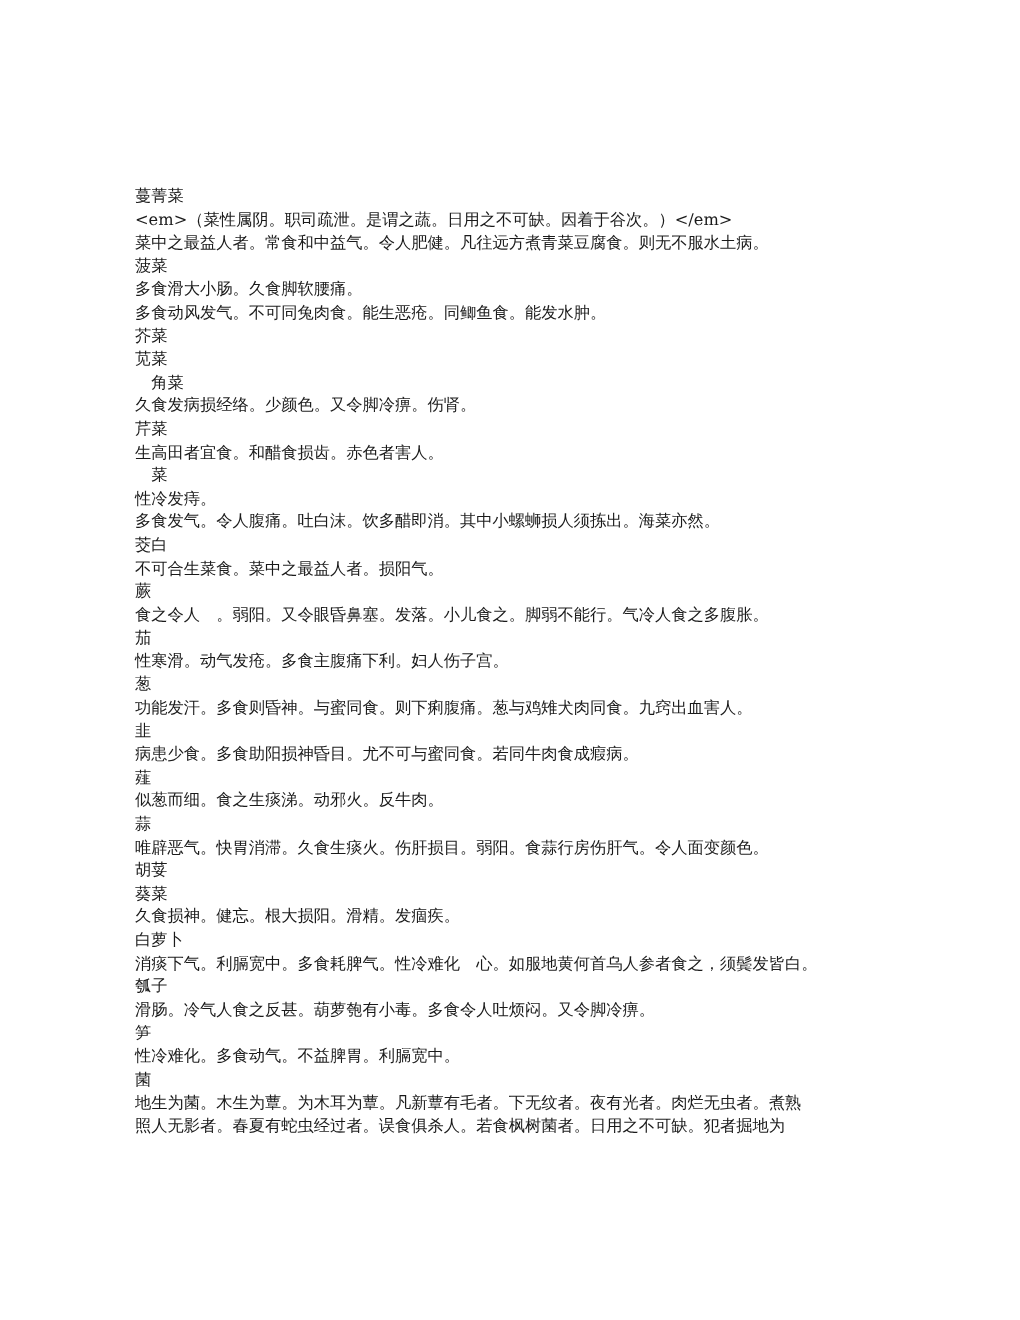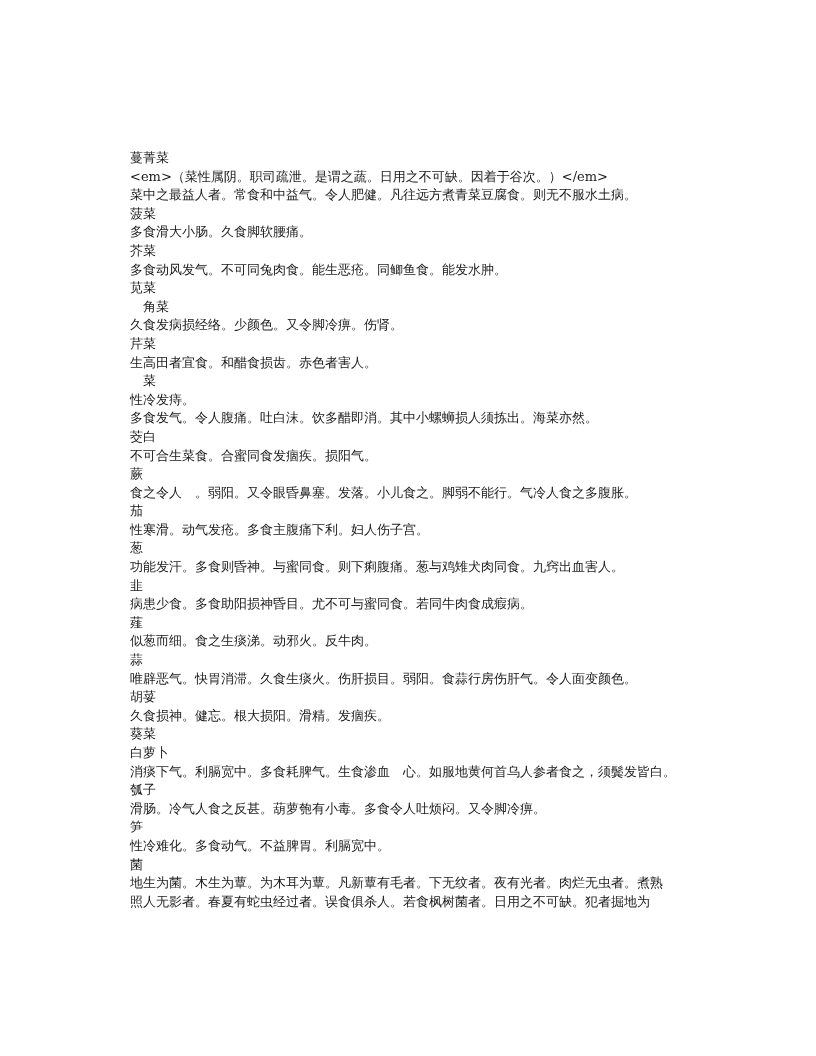--- a/index.html
+++ b/index.html
@@ -1,83 +1,83 @@
 <!DOCTYPE html>
 <html><head>
   <meta charset="utf-8">
   <style>
     html, body { margin: 0; padding: 0; background: #ffffff; }
     body { width: 816px; height: 1056px; position: relative; overflow: hidden; }
     .page {
       position: absolute;
-      left: 130px;
+      left: 108px;
       top: 149px;
       width: 590px;
       font-family: "DejaVu Serif", "Liberation Serif", serif;
       font-size: 13px;
       line-height: 18.6px;
       color: #1a1a1a;
     }
     .line { white-space: nowrap; height: 18.6px; }
   </style>
 </head>
 <body>
 
 <div class="page">
   <div class="line">蔓菁菜</div>
   <div class="line">&lt;em&gt;（菜性属阴。职司疏泄。是谓之蔬。日用之不可缺。因着于谷次。）&lt;/em&gt;</div>
   <div class="line">菜中之最益人者。常食和中益气。令人肥健。凡往远方煮青菜豆腐食。则无不服水土病。</div>
 
   <div class="line">菠菜</div>
   <div class="line">多食滑大小肠。久食脚软腰痛。</div>
 
+  <div class="line">多食动风发气。不可同兔肉食。能生恶疮。同鲫鱼食。能发水肿。</div>
   <div class="line">芥菜</div>
-  <div class="line">多食动风发气。不可同兔肉食。能生恶疮。同鲫鱼食。能发水肿。</div>
 
   <div class="line">苋菜</div>
 
   <div class="line">　角菜</div>
   <div class="line">久食发病损经络。少颜色。又令脚冷痹。伤肾。</div>
 
   <div class="line">芹菜</div>
   <div class="line">生高田者宜食。和醋食损齿。赤色者害人。</div>
 
   <div class="line">　菜</div>
   <div class="line">性冷发痔。</div>
 
   <div class="line">多食发气。令人腹痛。吐白沫。饮多醋即消。其中小螺蛳损人须拣出。海菜亦然。</div>
 
   <div class="line">茭白</div>
-  <div class="line">不可合生菜食。合蜜同食发痼疾。损阳气。</div>
+  <div class="line">不可合生菜食。菜中之最益人者。损阳气。</div>
 
   <div class="line">蕨</div>
   <div class="line">食之令人　。弱阳。又令眼昏鼻塞。发落。小儿食之。脚弱不能行。气冷人食之多腹胀。</div>
 
   <div class="line">茄</div>
   <div class="line">性寒滑。动气发疮。多食主腹痛下利。妇人伤子宫。</div>
 
   <div class="line">葱</div>
   <div class="line">功能发汗。多食则昏神。与蜜同食。则下痢腹痛。葱与鸡雉犬肉同食。九窍出血害人。</div>
 
   <div class="line">韭</div>
   <div class="line">病患少食。多食助阳损神昏目。尤不可与蜜同食。若同牛肉食成瘕病。</div>
 
   <div class="line">薤</div>
   <div class="line">似葱而细。食之生痰涕。动邪火。反牛肉。</div>
 
   <div class="line">蒜</div>
   <div class="line">唯辟恶气。快胃消滞。久食生痰火。伤肝损目。弱阳。食蒜行房伤肝气。令人面变颜色。</div>
 
   <div class="line">胡荽</div>
+  <div class="line">葵菜</div>
+
   <div class="line">久食损神。健忘。根大损阳。滑精。发痼疾。</div>
 
-  <div class="line">葵菜</div>
-
   <div class="line">白萝卜</div>
-  <div class="line">消痰下气。利膈宽中。多食耗脾气。生食渗血　心。如服地黄何首乌人参者食之，须鬓发皆白。</div>
+  <div class="line">消痰下气。利膈宽中。多食耗脾气。性冷难化　心。如服地黄何首乌人参者食之，须鬓发皆白。</div>
 
   <div class="line">瓠子</div>
   <div class="line">滑肠。冷气人食之反甚。葫萝匏有小毒。多食令人吐烦闷。又令脚冷痹。</div>
 
   <div class="line">笋</div>
   <div class="line">性冷难化。多食动气。不益脾胃。利膈宽中。</div>
 
   <div class="line">菌</div>
   <div class="line">地生为菌。木生为蕈。为木耳为蕈。凡新蕈有毛者。下无纹者。夜有光者。肉烂无虫者。煮熟</div>
   <div class="line">照人无影者。春夏有蛇虫经过者。误食俱杀人。若食枫树菌者。日用之不可缺。犯者掘地为</div>

